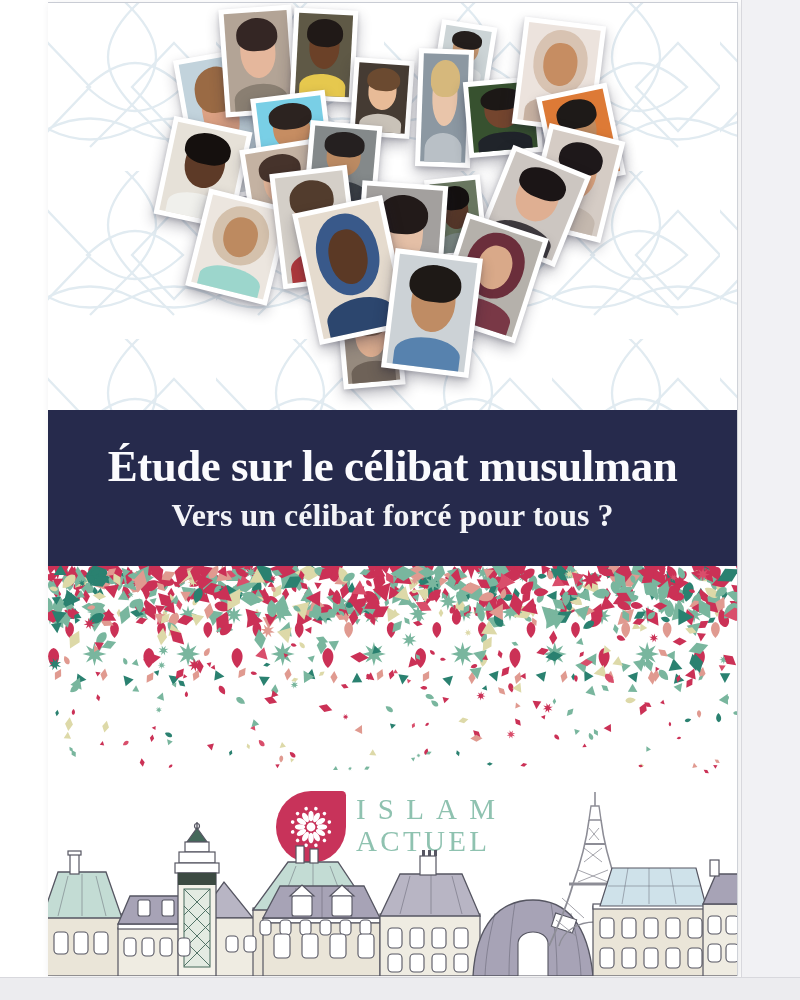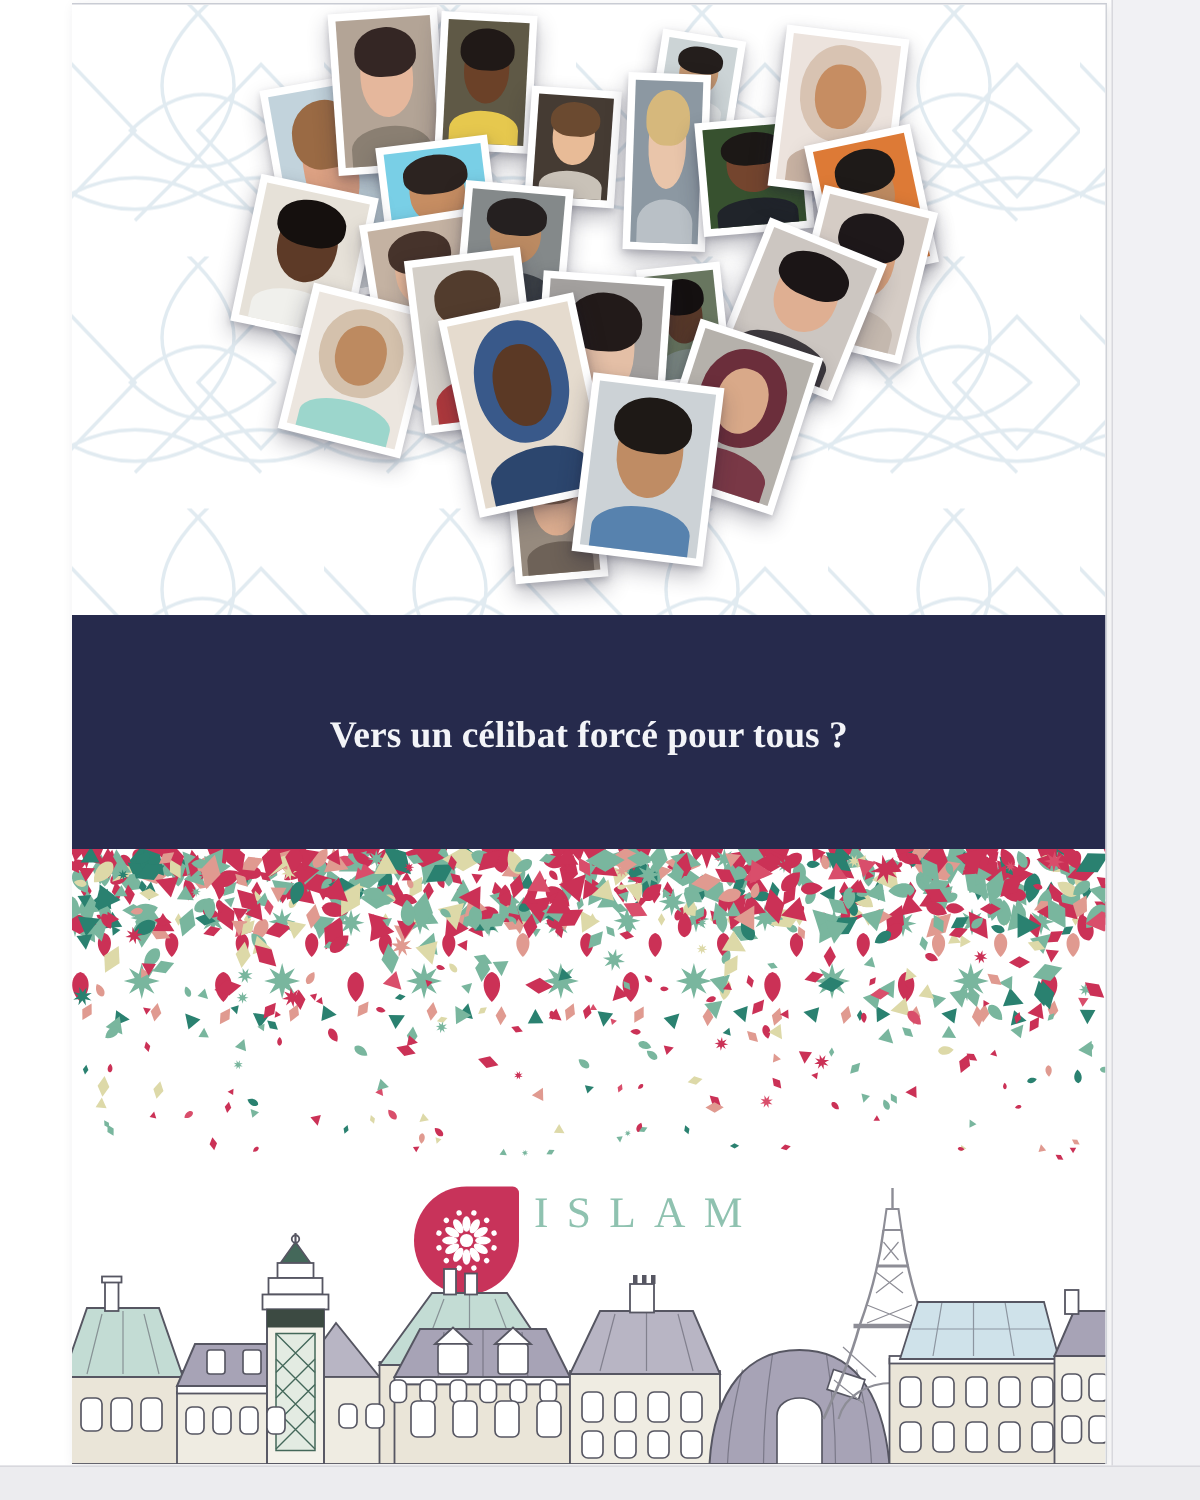--- a/index.html
+++ b/index.html
@@ -39,21 +39,21 @@
   .pic .torso{position:absolute;left:8%;bottom:-3%;width:84%;height:30%;border-radius:50% 50% 0 0;}
   
   .band{
     position:absolute;left:0;top:407px;width:689px;height:156px;
     background:var(--navy);color:var(--band_text);
     display:flex;flex-direction:column;align-items:center;justify-content:center;
     text-align:center;
   }
   .band .author{font-size:25px;letter-spacing:.3px;margin-bottom:6px;color:#eceef4;}
   .band .title{font-size:45px;font-weight:bold;line-height:1.08;letter-spacing:-.5px;color:#fbfbfe;white-space:nowrap;}
-  .band .subtitle{font-size:25px;font-weight:bold;margin-top:6px;color:#f3f4f8;}
+  .band .subtitle{font-size:32px;font-weight:bold;margin-top:6px;color:#f3f4f8;}
   
   .mosaic-svg{position:absolute;left:0;top:563px;}
   
   .publisher{position:absolute;left:228px;top:788px;display:flex;align-items:flex-start;}
   .logo-drop{
     width:70px;height:72px;background:var(--logo_red);
     border-radius:50% 6% 50% 50%;position:relative;flex:0 0 auto;
   }
   .logo-drop svg{position:absolute;left:50%;top:50%;transform:translate(-50%,-50%);}
   .pub-text{margin-left:10px;padding-top:2px;color:var(--logo_teal);}
@@ -252,20 +252,21 @@
       <div class="photo" title="smiling man in blue shirt" style="left: 340px; top: 250px; width: 88px; height: 120px; transform: rotate(7deg); z-index: 23;">
         <div class="pic" style="background: rgb(204, 210, 214);">
           <div class="face" style="background: rgb(191, 140, 100);"></div>
           <div class="hair" style="background: rgb(30, 25, 22);"></div>
           <div class="torso" style="background: rgb(87, 130, 174);"></div>
         </div>
       </div>
     </div>
 
   <div class="band">
+    <div class="title">Étude sur le célibat musulman</div>
     <div class="subtitle">Vers un célibat forcé pour tous ?</div>
   </div>
 
   <svg class="mosaic-svg" id="mosaic" width="689" height="212">
       <polygon points="0,0 22,0 18.7,8.25 14.3,3.3 11,13.2 7.699999999999999,3.3 3.3,8.25" fill="#cb3156" transform="translate(-1.3,0.0) rotate(0)"></polygon>
       <polygon points="0,0 22,0 18.7,8.25 14.3,3.3 11,13.2 7.699999999999999,3.3 3.3,8.25" fill="#cb3156" transform="translate(43.4,0.0) rotate(0)"></polygon>
       <polygon points="0,0 22,0 18.7,8.25 14.3,3.3 11,13.2 7.699999999999999,3.3 3.3,8.25" fill="#cb3156" transform="translate(90.3,0.0) rotate(0)"></polygon>
       <polygon points="0,0 22,0 18.7,8.25 14.3,3.3 11,13.2 7.699999999999999,3.3 3.3,8.25" fill="#cb3156" transform="translate(134.2,0.0) rotate(0)"></polygon>
       <polygon points="0,0 22,0 18.7,8.25 14.3,3.3 11,13.2 7.699999999999999,3.3 3.3,8.25" fill="#cb3156" transform="translate(183.3,0.0) rotate(0)"></polygon>
       <polygon points="0,0 22,0 18.7,8.25 14.3,3.3 11,13.2 7.699999999999999,3.3 3.3,8.25" fill="#cb3156" transform="translate(228.1,0.0) rotate(0)"></polygon>
@@ -1221,20 +1222,21 @@
           <ellipse cx="0" cy="-11" rx="2.7" ry="5.2" fill="#fff" transform="rotate(270)"></ellipse>
           <circle cx="0" cy="-19" r="1.8" fill="#fff" transform="rotate(285)"></circle>
           <ellipse cx="0" cy="-11" rx="2.7" ry="5.2" fill="#fff" transform="rotate(300)"></ellipse>
           <circle cx="0" cy="-19" r="1.8" fill="#fff" transform="rotate(315)"></circle>
           <ellipse cx="0" cy="-11" rx="2.7" ry="5.2" fill="#fff" transform="rotate(330)"></ellipse>
           <circle cx="0" cy="-19" r="1.8" fill="#fff" transform="rotate(345)"></circle>
         </svg>
     </div>
     <div class="pub-text">
       <div class="l1">ISLAM</div>
+      <div class="l2">ACTUEL</div>
     </div>
   </div>
 
   <svg class="skyline-svg" width="689" height="228" viewBox="0 0 689 228">
     <g>
       <rect class="wall" x="-6" y="166" width="82" height="62"></rect>
       <polygon class="roofT" points="-6,170 10,124 58,124 74,170"></polygon>
       <path class="seam" d="M20,128 L10,168 M34,126 L34,168 M48,128 L58,168"></path>
       <rect class="whitebit" x="22" y="106" width="9" height="20"></rect>
       <rect class="whitebit" x="20" y="103" width="13" height="4"></rect>

